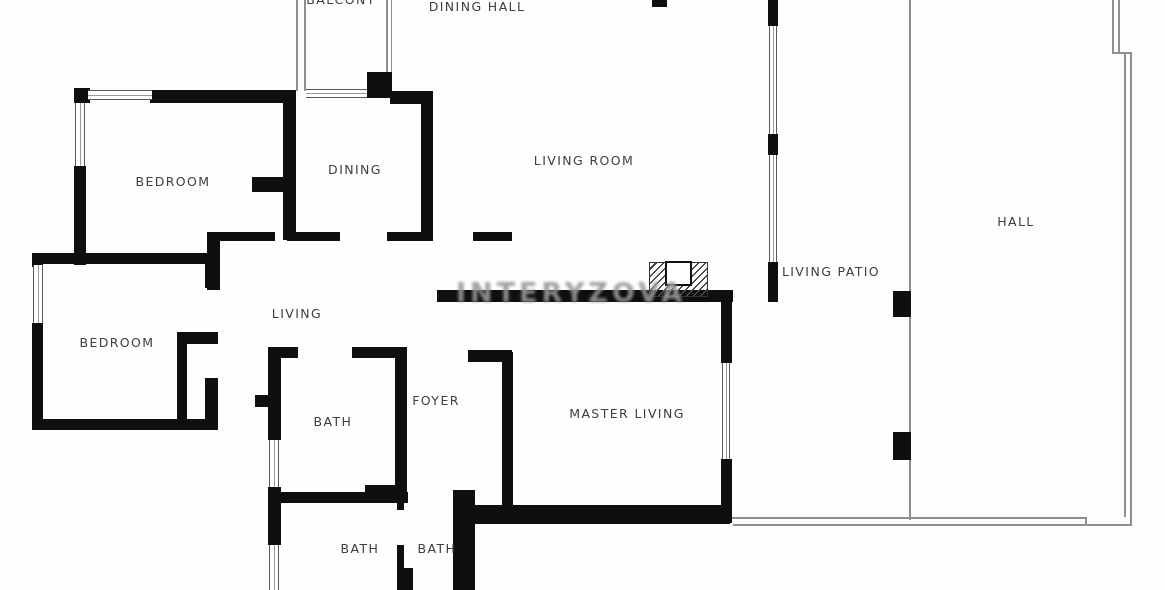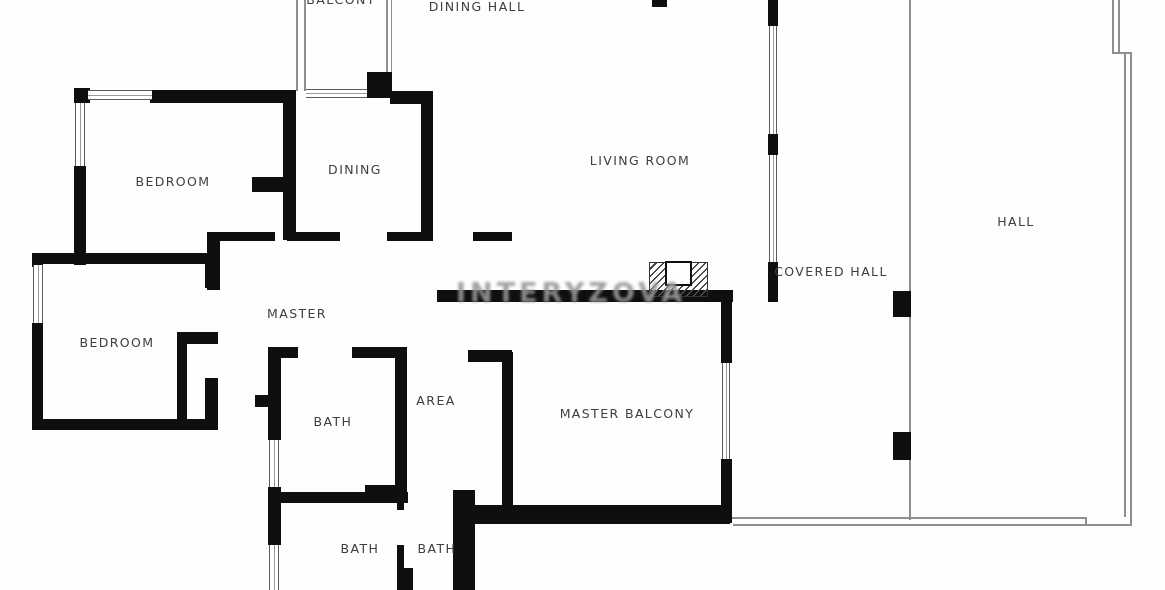--- a/index.html
+++ b/index.html
@@ -126,26 +126,26 @@
   <div class="win-v" style="left:769px;top:26px;width:8px;height:108px;"></div>
   <div class="win-v" style="left:769px;top:155px;width:8px;height:107px;"></div>
   <div class="win-v" style="left:722px;top:363px;width:8px;height:96px;"></div>
   <div class="win-v" style="left:269px;top:440px;width:10px;height:47px;"></div>
   <div class="win-v" style="left:269px;top:545px;width:10px;height:45px;"></div>
 
   <div class="label" style="left:341px;top:-1px;">BALCONY</div>
   <div class="label" style="left:477px;top:6px;">DINING HALL</div>
   <div class="label" style="left:173px;top:181px;">BEDROOM</div>
   <div class="label" style="left:355px;top:169px;">DINING</div>
-  <div class="label" style="left:640px;top:160px;">LIVING ROOM</div>
+  <div class="label" style="left:584px;top:160px;">LIVING ROOM</div>
   <div class="label" style="left:1016px;top:221px;">HALL</div>
-  <div class="label" style="left:831px;top:271px;">COVERED HALL</div>
-  <div class="label" style="left:297px;top:313px;">MASTER</div>
+  <div class="label" style="left:831px;top:271px;">LIVING PATIO</div>
+  <div class="label" style="left:297px;top:313px;">LIVING</div>
   <div class="label" style="left:117px;top:342px;">BEDROOM</div>
   <div class="label" style="left:333px;top:421px;">BATH</div>
-  <div class="label" style="left:436px;top:400px;">AREA</div>
-  <div class="label" style="left:627px;top:413px;">MASTER BALCONY</div>
+  <div class="label" style="left:436px;top:400px;">FOYER</div>
+  <div class="label" style="left:627px;top:413px;">MASTER LIVING</div>
   <div class="label" style="left:360px;top:548px;">BATH</div>
   <div class="label" style="left:437px;top:548px;">BATH</div>
 
   <div class="watermark">INTERYZOVA</div>
 
 </div>
 
 </body></html>

